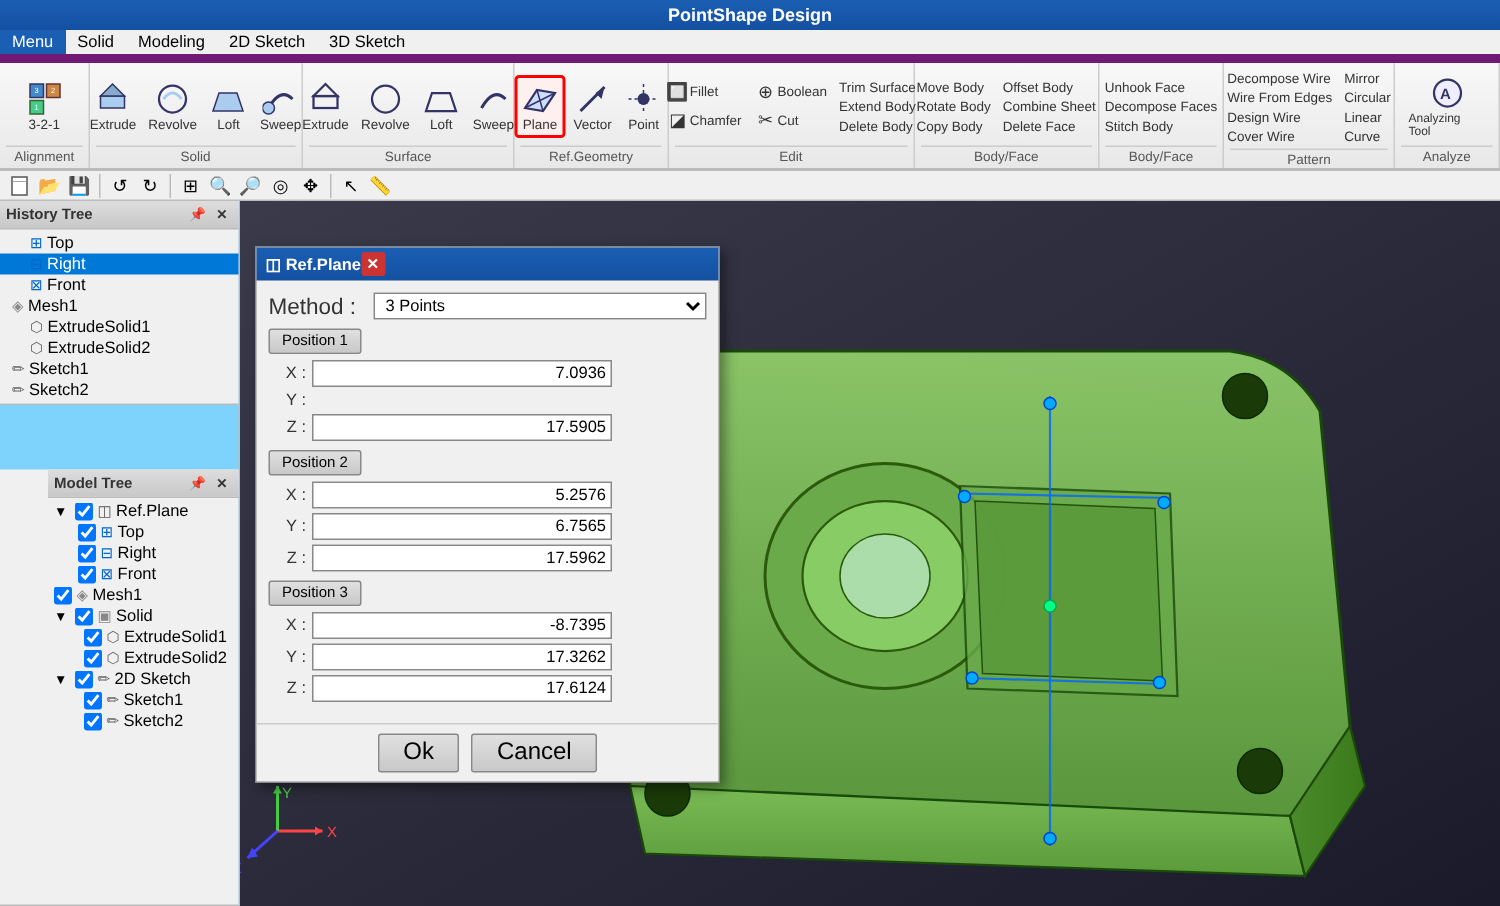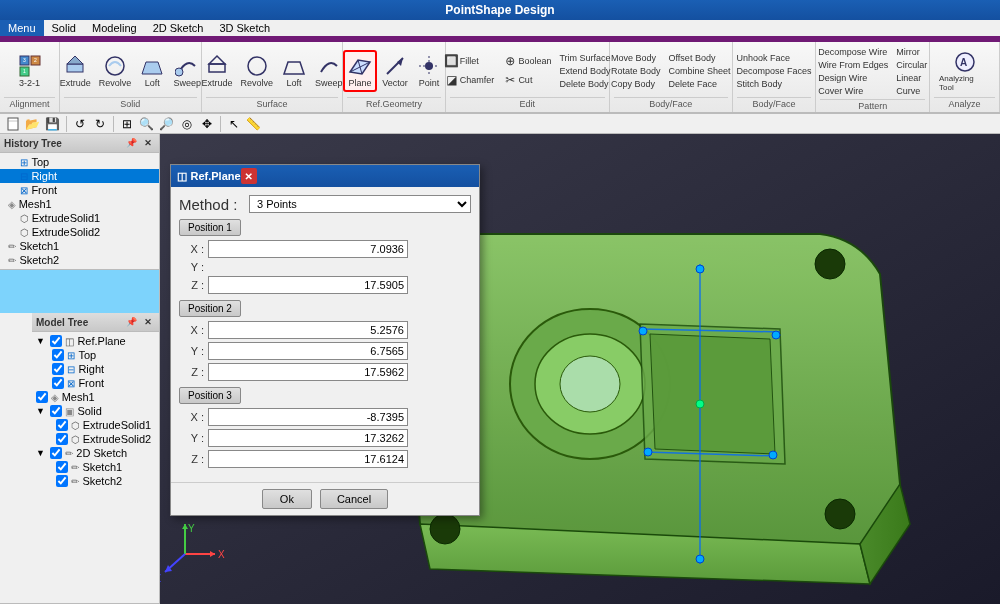--- a/index.html
+++ b/index.html
@@ -132,21 +132,21 @@
       font-size: 11px; padding: 0 3px; text-align: right;
     }
     .pos-btn {
       background: linear-gradient(to bottom, #e0e0e0, #c8c8c8);
       border: 1px solid #888; padding: 2px 8px; font-size: 10px;
       cursor: pointer; border-radius: 2px; margin-bottom: 4px;
     }
     .dialog-footer { display: flex; justify-content: center; gap: 8px; padding: 6px; border-top: 1px solid #ccc; }
     .dialog-action-btn {
       background: linear-gradient(to bottom, #e0e0e0, #c8c8c8);
-      border: 1px solid #888; padding: 3px 16px; font-size: 11px;
+      border: 1px solid #888; padding: 3px 16px; font-size: 16px;
       cursor: pointer; border-radius: 2px; min-width: 50px;
     }
 
     .xyz-row { display: flex; align-items: center; margin-bottom: 3px; }
     .xyz-label { width: 25px; font-size: 11px; color: #333; text-align: right; margin-right: 4px; }
 
     
     .icon-top::before { content: "⊞"; color: #0066cc; }
     .icon-right::before { content: "⊟"; color: #0066cc; }
     .icon-front::before { content: "⊠"; color: #0066cc; }

